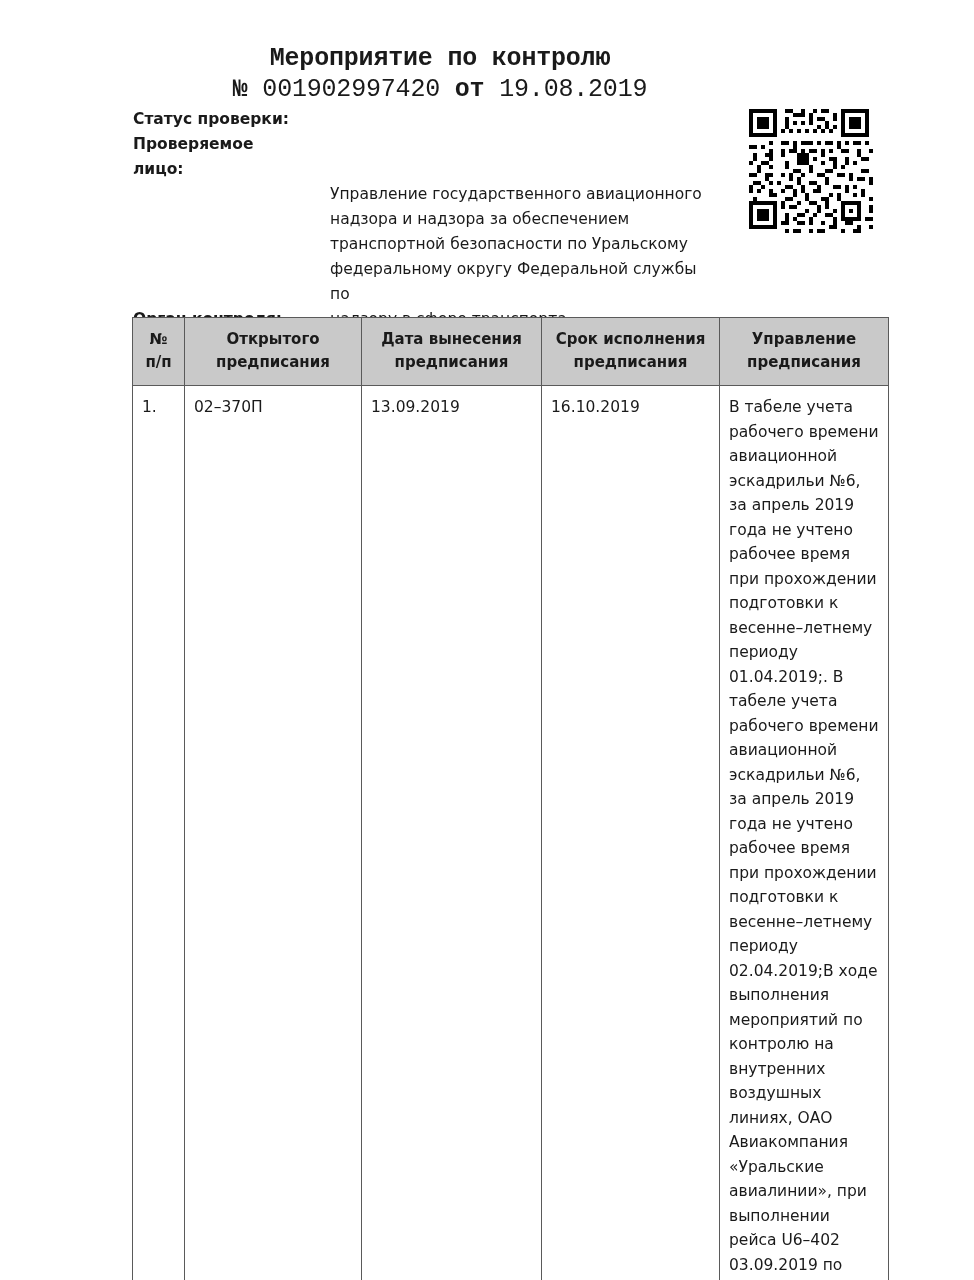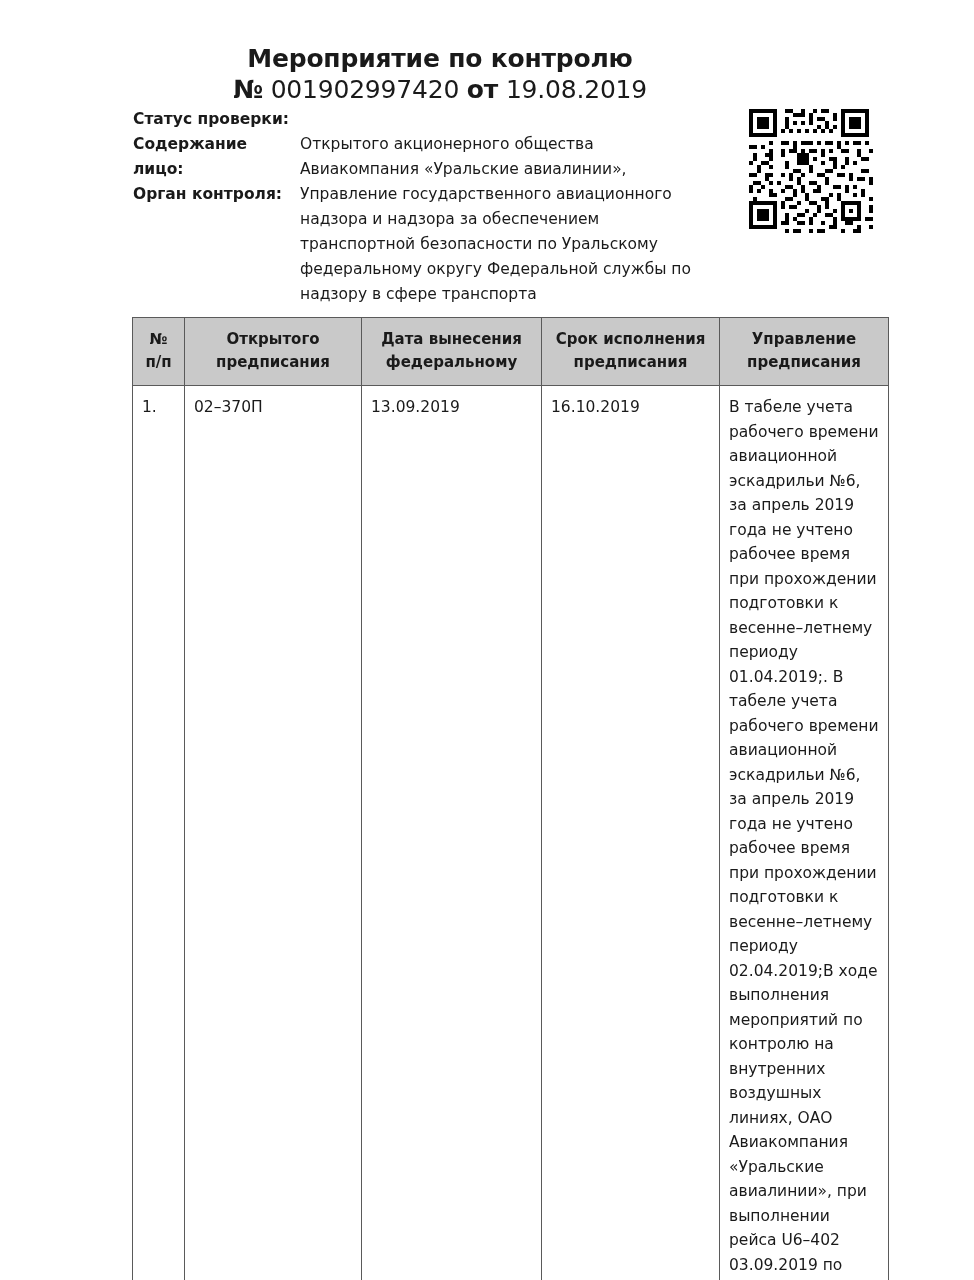--- a/index.html
+++ b/index.html
@@ -22,20 +22,21 @@
     height: 1280px;
   }
 
   
   .title-block {
     position: absolute;
     left: 0;
     top: 44px;
     width: 880px;
     text-align: center;
+    font-family: Liberation Mono, monospace;
   }
   .doc-title {
     font-size: 25px;
     font-weight: bold;
     line-height: 30px;
     letter-spacing: -0.2px;
   }
   .doc-subtitle {
     font-size: 25px;
     line-height: 32px;
@@ -47,23 +48,24 @@
 
   
   .meta {
     position: absolute;
     left: 133px;
     top: 107px;
     width: 580px;
   }
   .meta-row {
     display: flex;
-    align-items: flex-start;
+    align-items: flex-end;
     font-size: 15.5px;
     line-height: 25px;
+    gap: 30px;
   }
   .meta-label {
     width: 167px;
     flex: 0 0 167px;
     font-weight: bold;
     white-space: pre-line;
   }
   .meta-value {
     flex: 1;
     white-space: pre-line;
@@ -131,24 +133,22 @@
   <div class="title-block">
     <div class="doc-title">Мероприятие по контролю</div>
     <div class="doc-subtitle"><span class="b">№</span> <span>001902997420</span> <span class="b">от</span> <span>19.08.2019</span></div>
   </div>
 
   <div class="meta">
     <div class="meta-row">
       <div class="meta-label">Статус проверки:</div>
     </div>
     <div class="meta-row">
-      <div class="meta-label">Содержание
+      <div class="meta-label">Проверяемое
 лицо:</div>
-      <div class="meta-value">Открытого акционерного общества
-Авиакомпания «Уральские авиалинии»,</div>
     </div>
     <div class="meta-row">
       <div class="meta-label">Орган контроля:</div>
       <div class="meta-value">Управление государственного авиационного
 надзора и надзора за обеспечением
 транспортной безопасности по Уральскому
 федеральному округу Федеральной службы по
 надзору в сфере транспорта</div>
     </div>
   </div>
@@ -330,21 +330,21 @@
           <col class="w-term">
           <col class="w-cont">
       </colgroup>
       <thead>
         <tr>
           <th>№
 п/п</th>
           <th>Открытого
 предписания</th>
           <th>Дата вынесения
-федеральному</th>
+предписания</th>
           <th>Срок исполнения
 предписания</th>
           <th>Управление
 предписания</th>
         </tr>
       </thead>
       <tbody>
         <tr>
           <td class="c-num">1.</td>
           <td class="c-text">02–370П</td>

